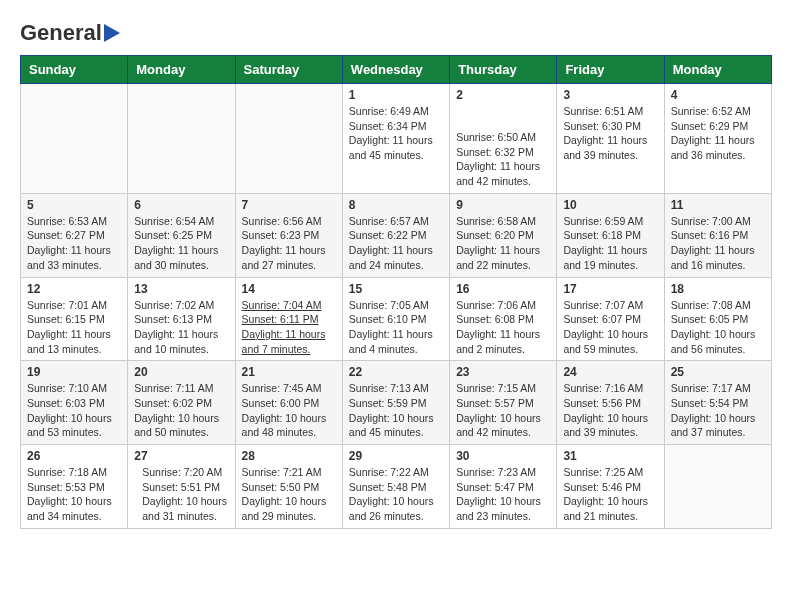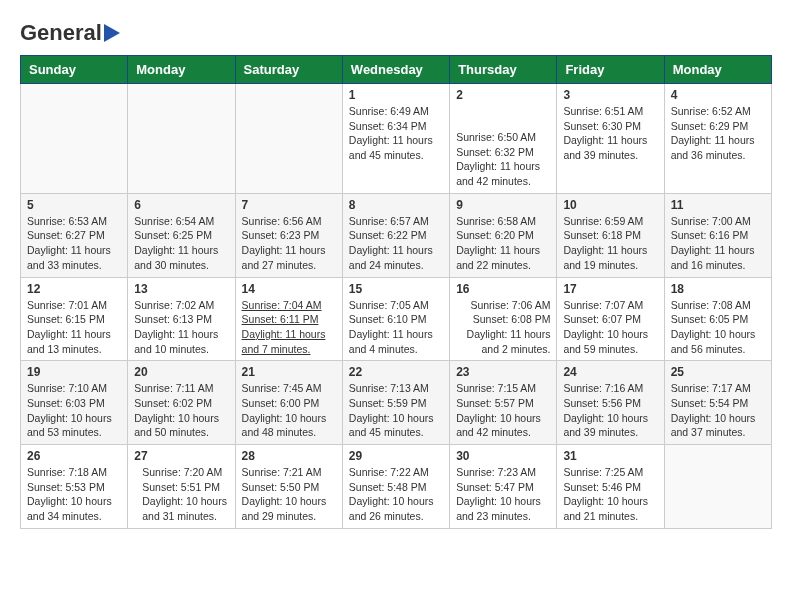--- a/index.html
+++ b/index.html
@@ -218,21 +218,21 @@
         </td>
         <td>
           <span class="day-number">15</span>
           <div class="day-info" style="white-space: pre-line;">Sunrise: 7:05 AM
 Sunset: 6:10 PM
 Daylight: 11 hours
 and 4 minutes.</div>
         </td>
         <td>
           <span class="day-number">16</span>
-          <div class="day-info" style="white-space: pre-line; text-align: right;">Sunrise: 7:06 AM
+          <div class="day-info" style="white-space: pre-line;">Sunrise: 7:06 AM
 Sunset: 6:08 PM
 Daylight: 11 hours
 and 2 minutes.</div>
         </td>
         <td>
           <span class="day-number">17</span>
           <div class="day-info" style="white-space: pre-line;">Sunrise: 7:07 AM
 Sunset: 6:07 PM
 Daylight: 10 hours
 and 59 minutes.</div>

